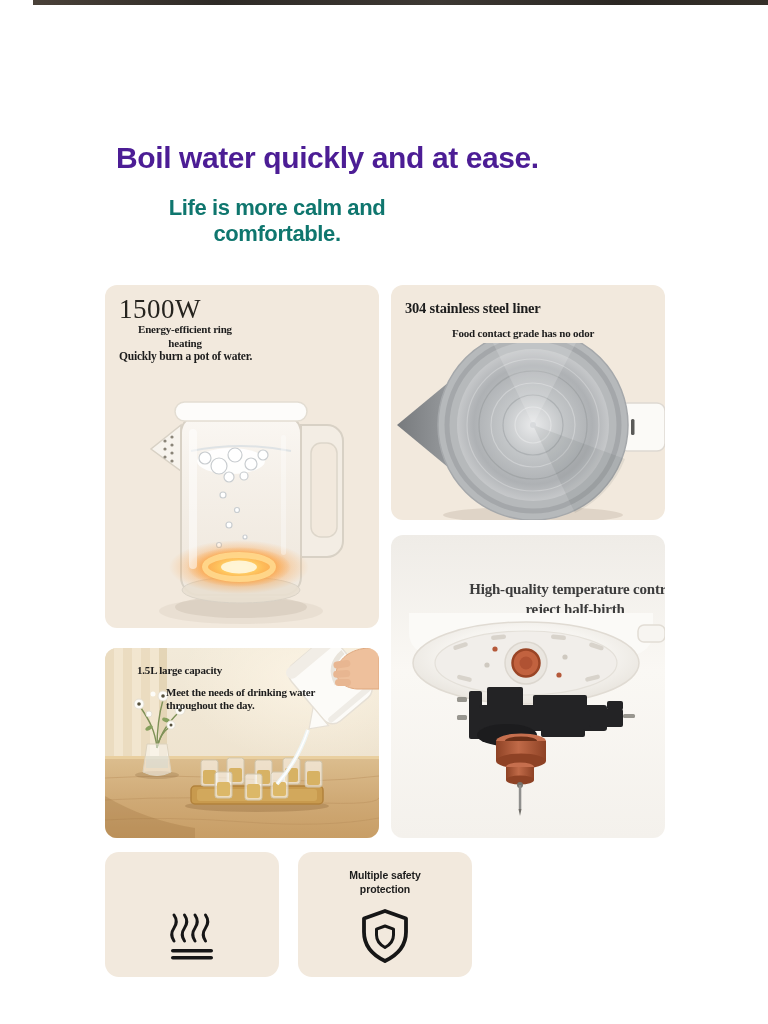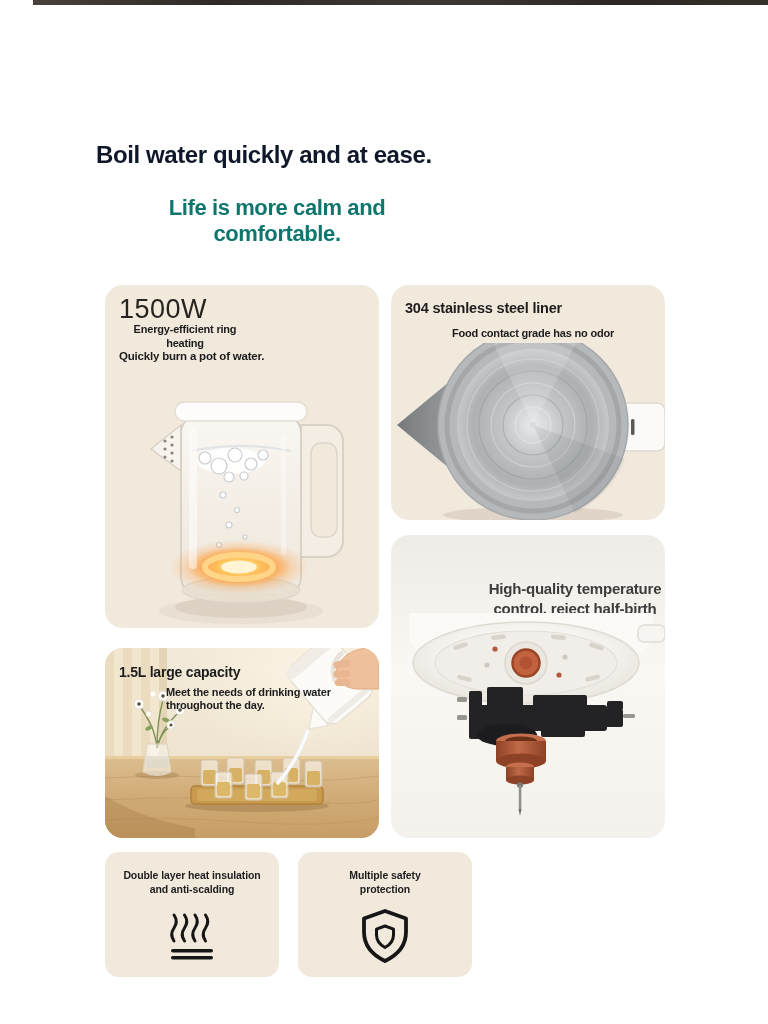--- a/index.html
+++ b/index.html
@@ -1,41 +1,41 @@
 <!DOCTYPE html>
 <html><head>
 <meta charset="utf-8">
 <style>
   html,body{margin:0;padding:0;background:#fff;}
   .canvas{position:relative;width:768px;height:1024px;background:#ffffff;overflow:hidden;
           font-family:"Liberation Sans",sans-serif;color:#1c1c1c;}
   .top-strip{position:absolute;left:33px;top:0;right:0;height:5px;
              background:linear-gradient(90deg,#4a4139,#2e2a26 25%,#3d3833 55%,#2b2723 80%,#353029);}
-  .hero-title{position:absolute;left:96px;top:141px;font-size:24px;font-weight:700;
-              letter-spacing:-0.4px;color:#0f172a;}
+  .hero-title{position:absolute;left:116px;top:141px;font-size:30px;font-weight:700;
+              letter-spacing:-0.4px;color:#4c1d95;}
   .hero-subtitle{position:absolute;left:107px;top:195px;width:340px;text-align:center;
                  font-size:22px;font-weight:700;line-height:1.16;letter-spacing:-0.4px;
                  color:#0f766e;white-space:pre-line;}
-  .card{position:absolute;border-radius:18px;background:#f2e9dd;overflow:hidden;}
+  .card{position:absolute;border-radius:12px;background:#f2e9dd;overflow:hidden;font-family:Liberation Serif, serif;}
   .c1{left:105px;top:285px;width:274px;height:343px;}
   .c2{left:391px;top:285px;width:274px;height:235px;}
   .c3{left:391px;top:535px;width:274px;height:303px;
       background:linear-gradient(180deg,#efecE7,#faf8f4 45%,#f4f1ec);}
   .c4{left:105px;top:648px;width:274px;height:190px;background:#ece2d2;}
   .t-1500{position:absolute;left:14px;top:9px;font-size:27px;font-weight:400;
           letter-spacing:0.5px;color:#26241f;}
   .t-ring{position:absolute;left:0;top:37px;width:160px;text-align:center;font-size:11px;
           font-weight:700;line-height:1.3;white-space:pre-line;letter-spacing:-0.2px;}
   .t-quick{position:absolute;left:14px;top:65px;font-size:11.5px;font-weight:700;letter-spacing:-0.2px;}
   .card-title{position:absolute;left:14px;top:15px;font-size:14.5px;font-weight:700;letter-spacing:-0.2px;}
   .card-desc{position:absolute;left:14px;top:42px;font-size:11px;font-weight:700;letter-spacing:-0.2px;padding-left:47px;}
   .c3 .card-title{top:16px;}
   .c3 .card-desc{left:27px;top:44px;width:220px;text-align:center;font-size:15px;
                  color:#3c3c3c;line-height:1.35;white-space:pre-line;}
-  .c4 .card-title{top:16px;font-size:14px;}
+  .c4 .card-title{top:16px;font-size:11px;margin-left:18px;}
   .c4 .card-desc{top:38px;line-height:1.22;white-space:pre-line;}
   .illus{position:absolute;display:block;}
   .feature{position:absolute;top:852px;width:174px;height:125px;border-radius:14px;background:#f2e9dd;}
   .fA{left:105px;} .fB{left:298px;} .fC{left:491px;}
   .feature .label{position:absolute;top:16px;left:8px;right:8px;text-align:center;
                   font-size:10.5px;font-weight:700;line-height:1.35;letter-spacing:-0.1px;
                   white-space:pre-line;}
   .feature .icon{position:absolute;left:50%;bottom:13px;transform:translateX(-50%);}
 </style>
 </head>
@@ -317,22 +317,20 @@
       <rect x="228" y="14" width="17" height="7" rx="3.5" fill="#e8b691" transform="rotate(-8 228 14)"></rect>
       <rect x="228" y="23" width="17" height="7" rx="3.5" fill="#e8b691" transform="rotate(-4 228 23)"></rect>
       <rect x="230" y="31" width="16" height="7" rx="3.5" fill="#e8b691"></rect>
     </svg>
     <div class="card-title">1.5L large capacity</div>
     <div class="card-desc">Meet the needs of drinking water
 throughout the day.</div>
   </div>
 
   <div class="feature fA">
-    <div class="label">Double layer heat insulation
-and anti-scalding</div>
     <svg class="icon" width="54" height="52" viewBox="0 0 54 52">
       <g fill="none" stroke="#161616" stroke-width="3" stroke-linecap="round">
         <path d="M9 3 q4.5 6.5 0 13 q-4.5 6.5 0 13"></path>
         <path d="M19.5 3 q4.5 6.5 0 13 q-4.5 6.5 0 13"></path>
         <path d="M30 3 q4.5 6.5 0 13 q-4.5 6.5 0 13"></path>
         <path d="M40.5 3 q4.5 6.5 0 13 q-4.5 6.5 0 13"></path>
       </g>
       <rect x="6" y="37" width="42" height="3.6" rx="1.8" fill="#161616"></rect>
       <rect x="6" y="44" width="42" height="3.6" rx="1.8" fill="#161616"></rect>
     </svg>

